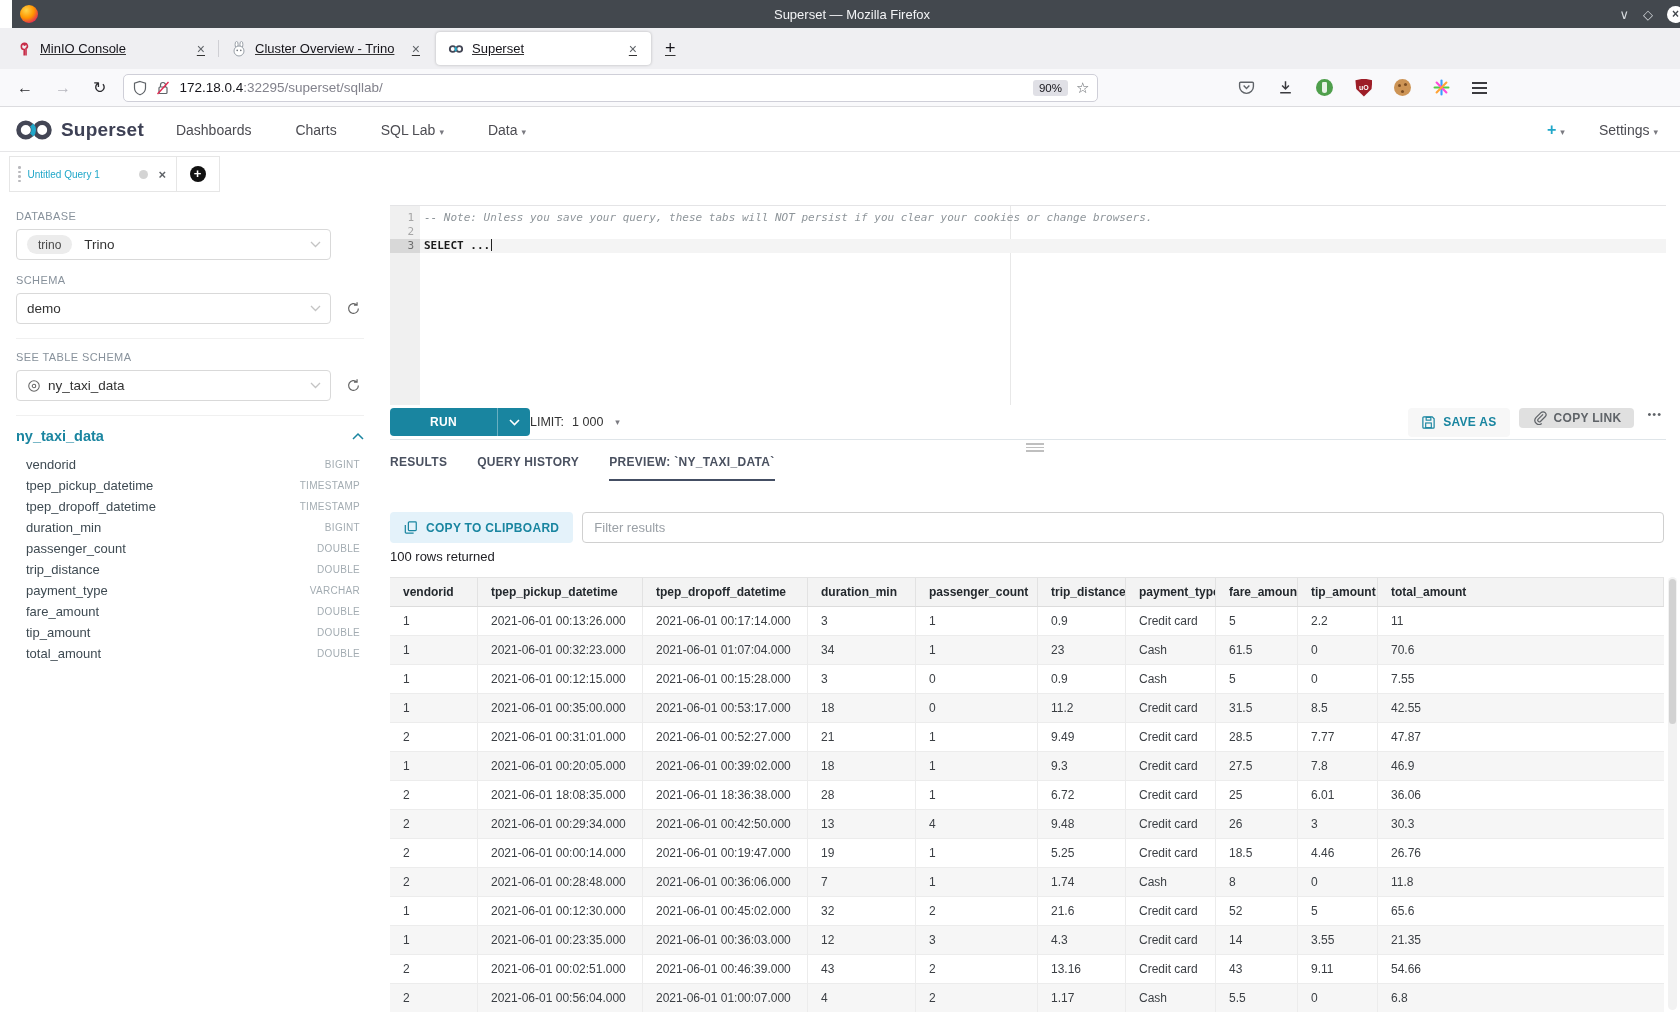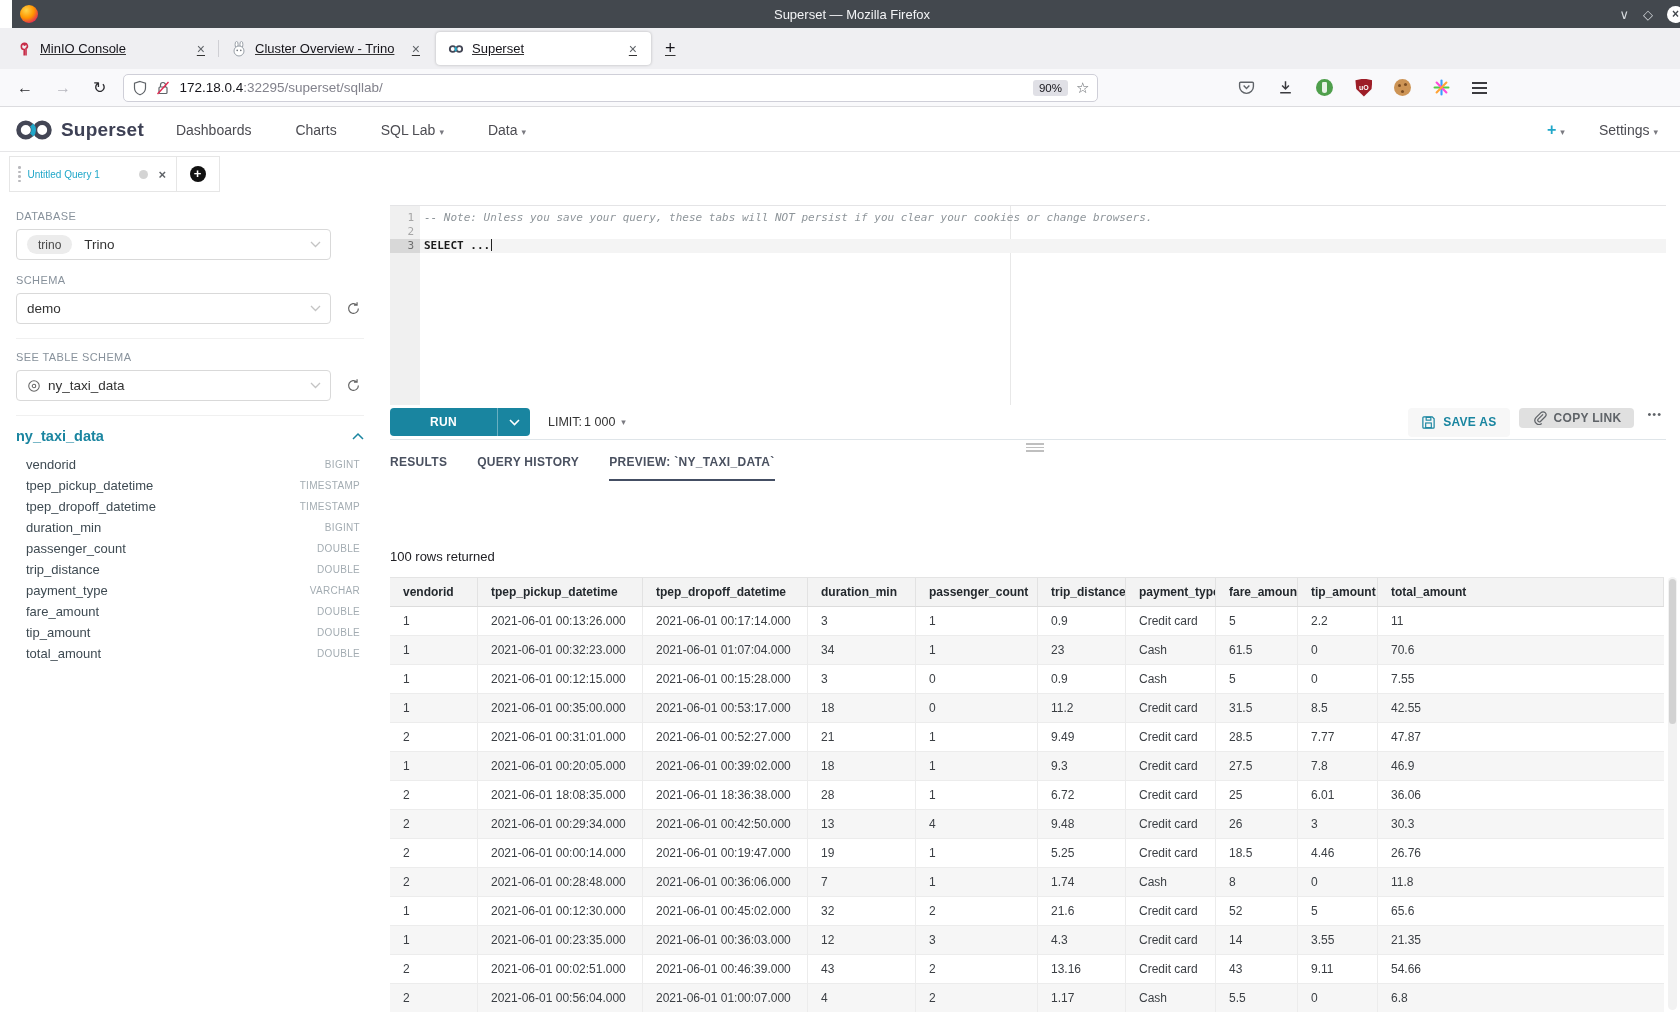--- a/index.html
+++ b/index.html
@@ -96,21 +96,21 @@
   .ed-line.active .ln { background:#d8d8d8; color:#6e6e6e; }
   .code { padding-left:4px; white-space:pre; }
   .comment { color:#8e959a; font-style:italic; }
   .kw { font-weight:bold; color:#1b1b1b; }
   .cursor { display:inline-block; width:1px; height:12px; background:#222; vertical-align:middle; margin-left:1px; }
 
   
   .ed-toolbar { position:absolute; left:0; top:209px; right:14px; height:35px; display:flex; align-items:center; border-bottom:1px solid #dfe5e9; }
   .run-btn { height:28px; width:107px; background:#1985a0; color:#fff; font-size:12px; font-weight:bold; letter-spacing:.4px; border:none; border-radius:4px 0 0 4px; display:flex; align-items:center; justify-content:center; }
   .run-caret { height:28px; width:33px; background:#1985a0; border-left:1px solid rgba(255,255,255,.35); border-radius:0 4px 4px 0; display:flex; align-items:center; justify-content:center; }
-  .limit { margin-left:18px; font-size:12.5px; color:#333; display:flex; align-items:center; gap:2px; }
+  .limit { font-size:12.5px; color:#333; display:flex; align-items:center; gap:8px; }
   .limit b { font-weight:normal; }
   .tb-right { position:absolute; right:0; display:flex; align-items:flex-start; gap:9px; }
   .btn-saveas { height:29px; background:#f7f7f7; border-radius:4px; display:flex; align-items:center; gap:7px; padding:0 13px; color:#1985a0; font-size:12px; font-weight:bold; letter-spacing:.3px; }
   .btn-copylink { height:20px; background:#e0e0e0; border-radius:4px; display:flex; align-items:center; gap:7px; padding:0 13px; color:#5f6368; font-size:12px; font-weight:bold; letter-spacing:.3px; }
   .btn-more { color:#5f6368; font-size:11px; letter-spacing:1px; padding:0 4px; }
 
   
   .south { position:absolute; left:0; top:244px; right:0; bottom:0; }
   .splitter { position:absolute; left:50%; top:1px; transform:translateX(-50%); }
   .splitter i { display:block; width:18px; height:1.5px; background:#bfbfbf; margin:2px 0; }
@@ -427,20 +427,30 @@
           <i></i>
           <i></i>
         </span>
 
       <div class="res-tabs">
         <span class="res-tab">RESULTS</span>
         <span class="res-tab">QUERY HISTORY</span>
         <span class="res-tab active">PREVIEW: `NY_TAXI_DATA`</span>
       </div>
 
+      <div class="res-toolbar">
+        <span class="btn-copyclip">
+          <svg width="14" height="15" viewBox="0 0 16 16">
+              <rect x="5" y="1.5" width="9" height="10" rx="1" fill="none" stroke="#1985a0" stroke-width="1.4"></rect>
+              <path d="M11 14.5 h-8.5 a1 1 0 0 1-1-1 V5" fill="none" stroke="#1985a0" stroke-width="1.4"></path>
+            </svg>
+          <span>COPY TO CLIPBOARD</span>
+        </span>
+        <input class="filter-input" placeholder="Filter results" style="">
+      </div>
 
       <div class="rowcount">100 rows returned</div>
 
       <div class="grid">
         <div class="tr head">
           <div class="td">vendorid</div>
             <div class="td">tpep_pickup_datetime</div>
             <div class="td">tpep_dropoff_datetime</div>
             <div class="td">duration_min</div>
             <div class="td">passenger_count</div>

